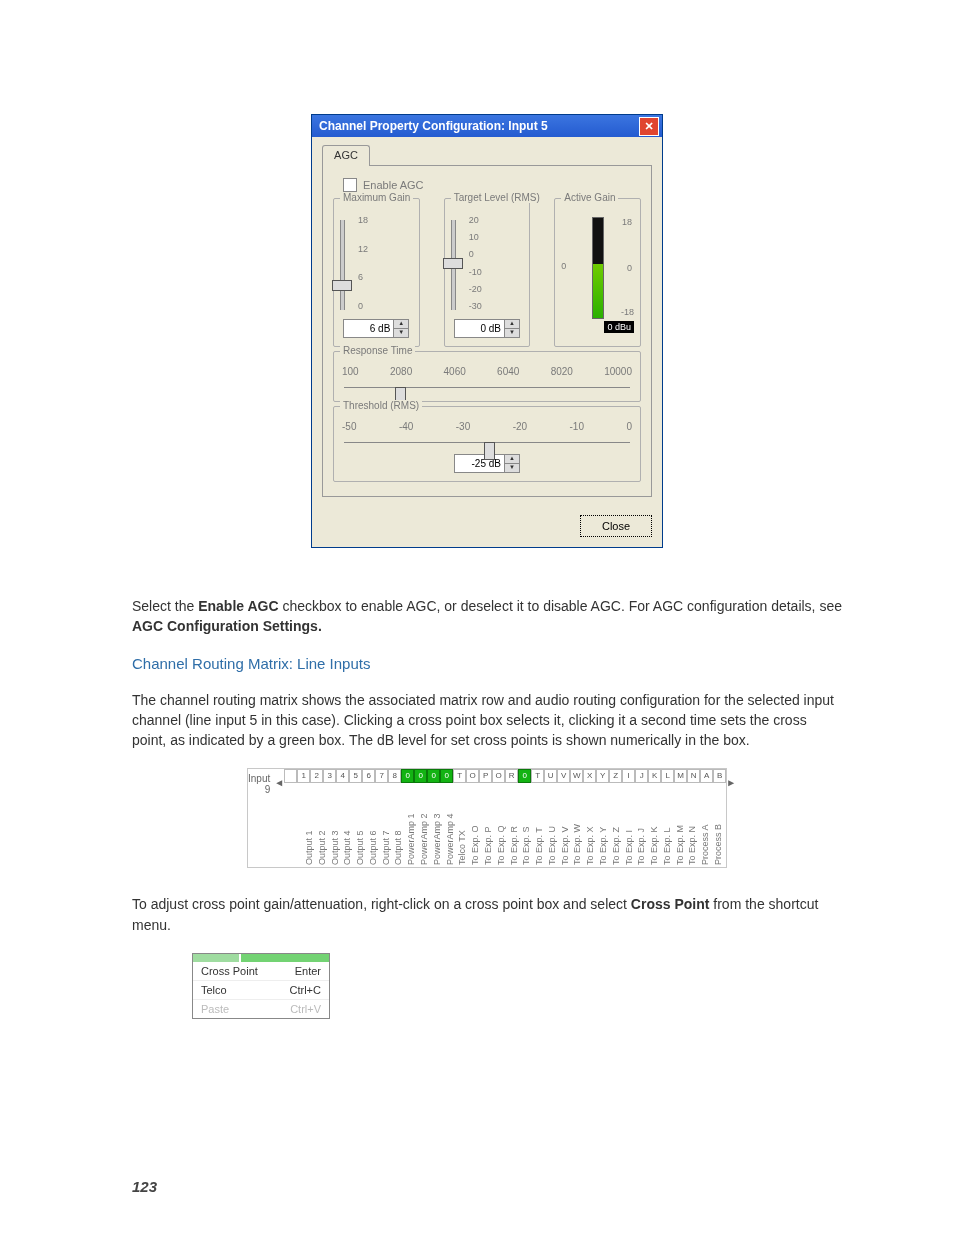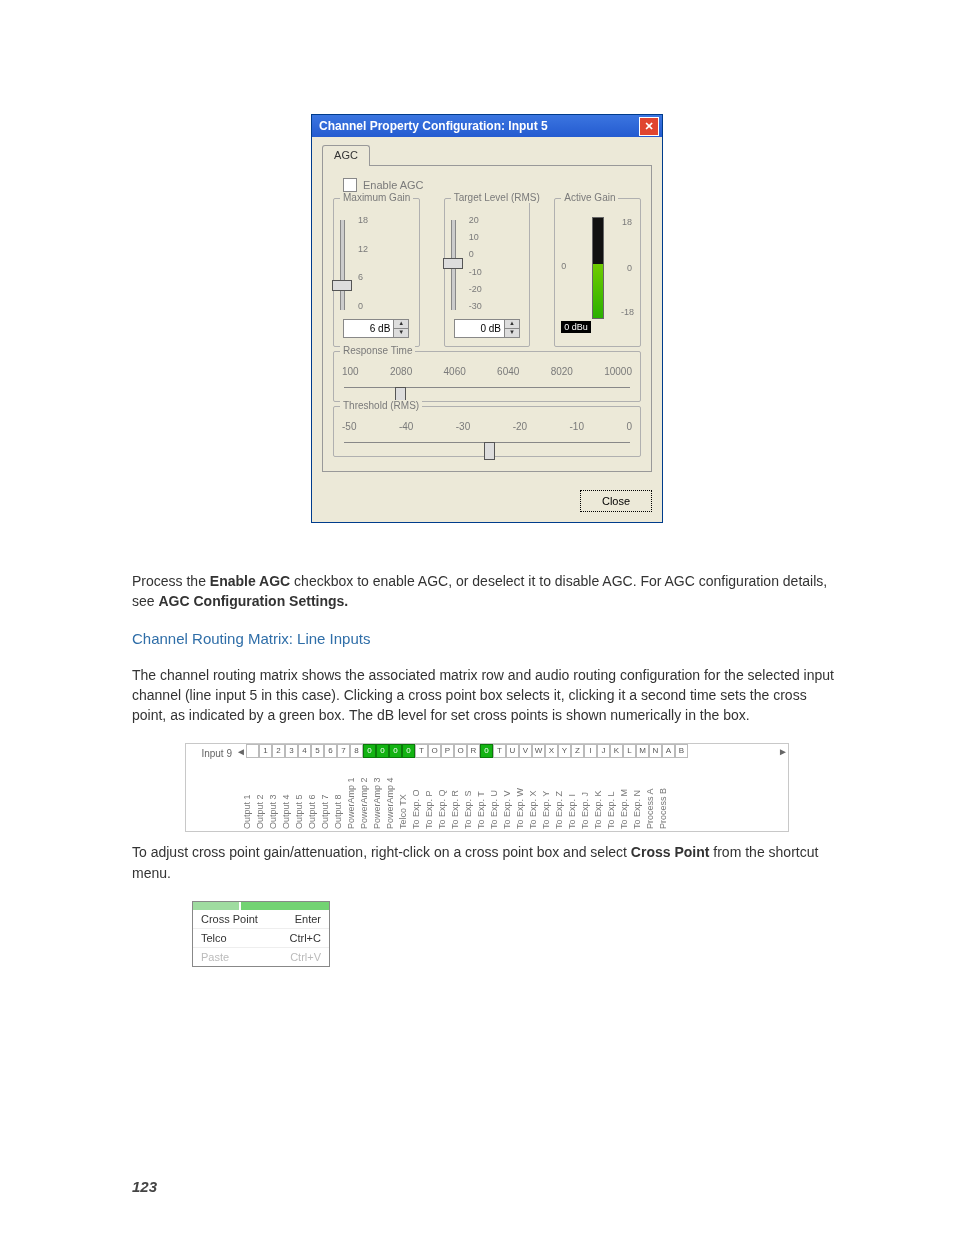--- a/index.html
+++ b/index.html
@@ -32,21 +32,21 @@
   .mlbl{position:absolute;font-size:9px;color:#7a7a7a}
   .dbu{background:#000;color:#fff;font-size:9px;padding:1px 3px;display:inline-block;margin-top:4px}
   .hslider{margin-top:4px}
   .hlabels{display:flex;justify-content:space-between;font-size:10px;color:#7a7a7a;padding:0 2px}
   .htrack{height:5px;border-top:1px solid #888;margin:10px 4px 0 4px;position:relative}
   .hthumb{position:absolute;top:-1px;width:9px;height:16px;background:#ddd;border:1px solid #555}
   .btnrow{margin-top:18px;display:flex;justify-content:flex-end}
   .closebtn2{width:72px;height:22px;border:1px dotted #000;background:#ece9d8;font-size:11px;cursor:pointer}
   .para{font-size:14px;line-height:1.45;color:#333;margin:0 0 18px 0}
   .h2{color:#2f6ea8;font-weight:normal;font-size:15px;margin:10px 0 18px 0}
-  .fig2{width:604px;margin:0 auto 10px auto}
+  .fig2{width:480px;margin:0 auto 26px auto}
   .matrix{border:1px solid #c8c8c8;background:#fff;font-size:10px;color:#666}
   .mrow{display:flex;align-items:stretch}
   .mlab{width:46px;text-align:right;padding:4px 4px 0 0;font-size:10px}
   .mnav{width:10px;display:flex;align-items:center;justify-content:center;color:#666}
   .cells{display:flex;flex:1}
   .cell{width:13px;height:14px;border:1px solid #bbb;margin:0;box-sizing:border-box;font-size:8px;line-height:12px;text-align:center;color:#555}
   .cell.on{background:#13b313;border-color:#0a7a0a;color:#fff}
   .collabels{display:flex;margin-left:56px}
   .collabels div{width:13px;writing-mode:vertical-rl;font-size:9px;color:#777;text-align:left;padding-top:2px;height:70px;transform:rotate(180deg)}
   .fig3{width:138px;margin:0 0 0 60px}
@@ -139,21 +139,21 @@
               <div class="lgd">Active Gain</div>
               <div style="position:relative;height:100px">
                 <div class="meter">
                     <div class="blk"></div>
                   </div>
                 <div class="mlbl" style="top:0;right:2px">18</div>
                 <div class="mlbl" style="top:46px;right:2px">0</div>
                 <div class="mlbl" style="top:44px;left:0">0</div>
                 <div class="mlbl" style="bottom:0;right:0">-18</div>
               </div>
-              <div style="text-align:left"><span class="dbu">0 dBu</span></div>
+              <div style="text-align:right"><span class="dbu">0 dBu</span></div>
             </div>
           </div>
 
           <div class="grp hslider">
             <div class="lgd">Response Time</div>
             <div class="hlabels">
               <span>100</span>
               <span>2080</span>
               <span>4060</span>
               <span>6040</span>
@@ -171,31 +171,40 @@
               <span>-50</span>
               <span>-40</span>
               <span>-30</span>
               <span>-20</span>
               <span>-10</span>
               <span>0</span>
             </div>
             <div class="htrack">
                 <div class="hthumb" style="left:49%"></div>
               </div>
+            <div class="spinbox">
+                <div class="spin">
+                  <input value="-25 dB" style="">
+                  <div class="ud">
+                    <div>▲</div>
+                    <div>▼</div>
+                  </div>
+                </div>
+              </div>
           </div>
         </div>
         <div class="btnrow">
             <button class="closebtn2">Close</button>
           </div>
       </div>
     </div>
   </div>
 
   <p class="para">
-    <span>Process the </span><b>Enable AGC</b><span> checkbox to enable AGC, or deselect it to disable AGC. For AGC configuration details, see </span><b>AGC Configuration Settings.</b>
+    <span>Select the </span><b>Enable AGC</b><span> checkbox to enable AGC, or deselect it to disable AGC. For AGC configuration details, see </span><b>AGC Configuration Settings.</b>
   </p>
 
   <div class="h2">Channel Routing Matrix: Line Inputs</div>
 
   <p class="para">The channel routing matrix shows the associated matrix row and audio routing configuration for the selected input channel (line input 5 in this case). Clicking a cross point box selects it, clicking it a second time sets the cross point, as indicated by a green box. The dB level for set cross points is shown numerically in the box.</p>
 
   <div class="fig2">
     <div class="matrix">
       <div class="mrow">
         <div class="mlab">Input 9</div>

